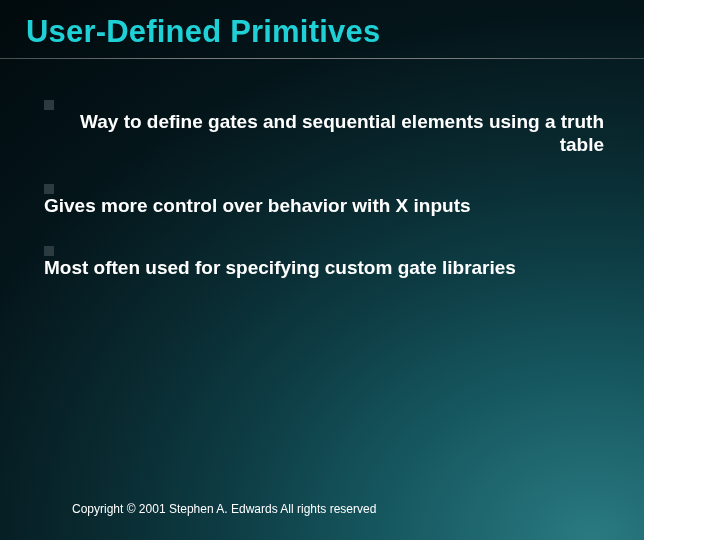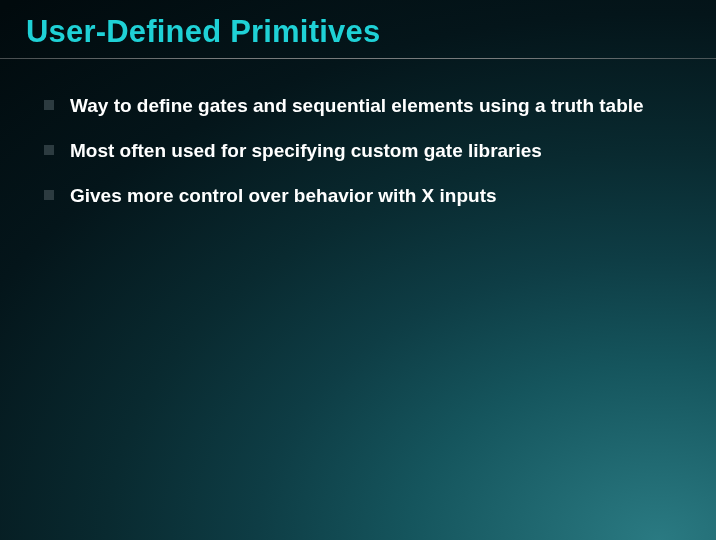--- a/index.html
+++ b/index.html
@@ -4,28 +4,29 @@
 <style>
   html, body {
     margin: 0;
     padding: 0;
     width: 720px;
     height: 540px;
     overflow: hidden;
     font-family: Arial, Helvetica, sans-serif;
   }
   .slide {
-    width: 716px;
+    width: 644px;
     height: 540px;
     box-sizing: border-box;
     background: radial-gradient(ellipse 140% 130% at 92% 100%,
                 #2a7a82 0%, #15555d 25%, #0e3d45 40%,
                 #092a30 55%, #04151a 75%, #010a0d 100%);
     color: #ffffff;
     position: relative;
+    text-align: right;
   }
   .title {
     position: absolute;
     left: 26px;
     top: 14px;
     font-size: 31px;
     font-weight: bold;
     color: #1fd1d6;
     letter-spacing: 0.2px;
   }
@@ -43,20 +44,21 @@
     right: 40px;
     top: 94px;
     font-size: 19px;
     font-weight: bold;
     line-height: 1.22;
   }
   .bullet-row {
     display: flex;
     align-items: flex-start;
     margin-bottom: 22px;
+    flex-direction: column;
   }
   .bsym {
     flex: 0 0 auto;
     width: 10px;
     height: 10px;
     background: #2c3b40;
     margin-top: 6px;
     margin-right: 16px;
   }
   .btext {
@@ -81,22 +83,23 @@
 
   <div class="rule"></div>
 
   <div class="body">
     <div class="bullet-row">
       <span class="bsym"></span>
       <span class="btext">Way to define gates and sequential elements using a truth table</span>
     </div>
     <div class="bullet-row">
       <span class="bsym"></span>
-      <span class="btext">Most often used for specifying custom gate libraries</span>
+      <span class="btext">Gives more control over behavior with X inputs</span>
     </div>
     <div class="bullet-row">
       <span class="bsym"></span>
-      <span class="btext">Gives more control over behavior with X inputs</span>
+      <span class="btext">Most often used for specifying custom gate libraries</span>
     </div>
   </div>
 
+  <div class="footer">Copyright © 2001 Stephen A. Edwards  All rights reserved</div>
 
 </div>
 
 </body></html>

